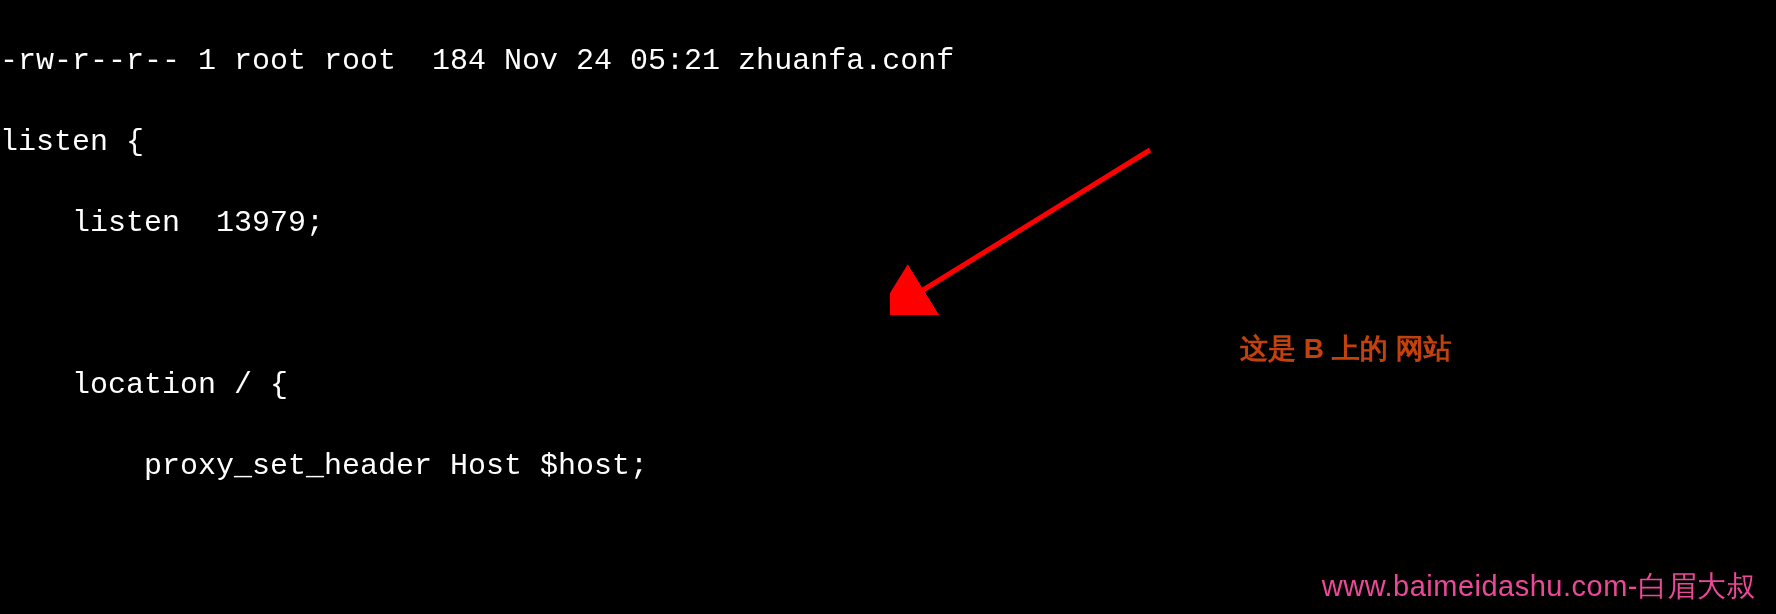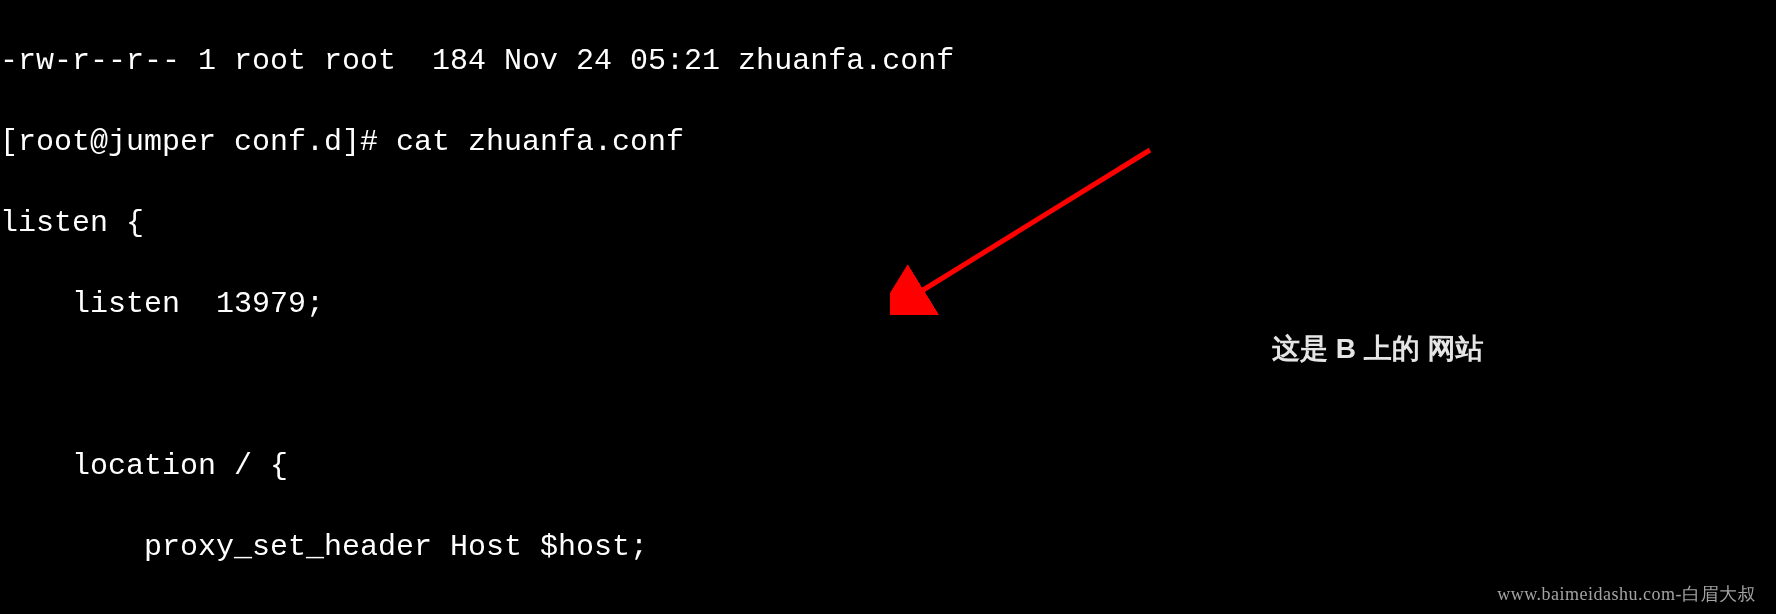--- a/index.html
+++ b/index.html
@@ -20,46 +20,44 @@
     }
     .terminal {
       padding: 0;
       white-space: pre;
     }
     .line {
       display: block;
     }
     .annotation {
       position: absolute;
-      color: #e5e5e5;
+      color: #c2410c;
       font-family: 'Microsoft YaHei', 'PingFang SC', sans-serif;
       font-weight: bold;
       font-size: 28px;
-      margin-left: 32px;
     }
     .arrow-container {
       position: absolute;
       pointer-events: none;
     }
     .watermark {
       position: absolute;
       bottom: 8px;
       right: 20px;
-      color: #a3a3a3;
-      font-family: Liberation Serif, serif;
-      font-size: 18px;
+      color: #ec4899;
+      font-family: Liberation Sans, sans-serif;
+      font-size: 29px;
       letter-spacing: 0.5px;
     }
   </style>
 </head>
 <body>
 
 <div class="terminal">
 <span class="line">-rw-r--r-- 1 root root  184 Nov 24 05:21 zhuanfa.conf</span>
-<span class="line">[root@jumper conf.d]# cat zhuanfa.conf</span>
 <span class="line">listen {</span>
 <span class="line">    listen  13979;</span>
 <span class="line"></span>
 <span class="line"></span>
 <span class="line">    location / {</span>
 <span class="line">        proxy_set_header Host $host;</span>
 
 <span class="line"></span>
 <span class="line"></span>
 <span class="line"></span>

